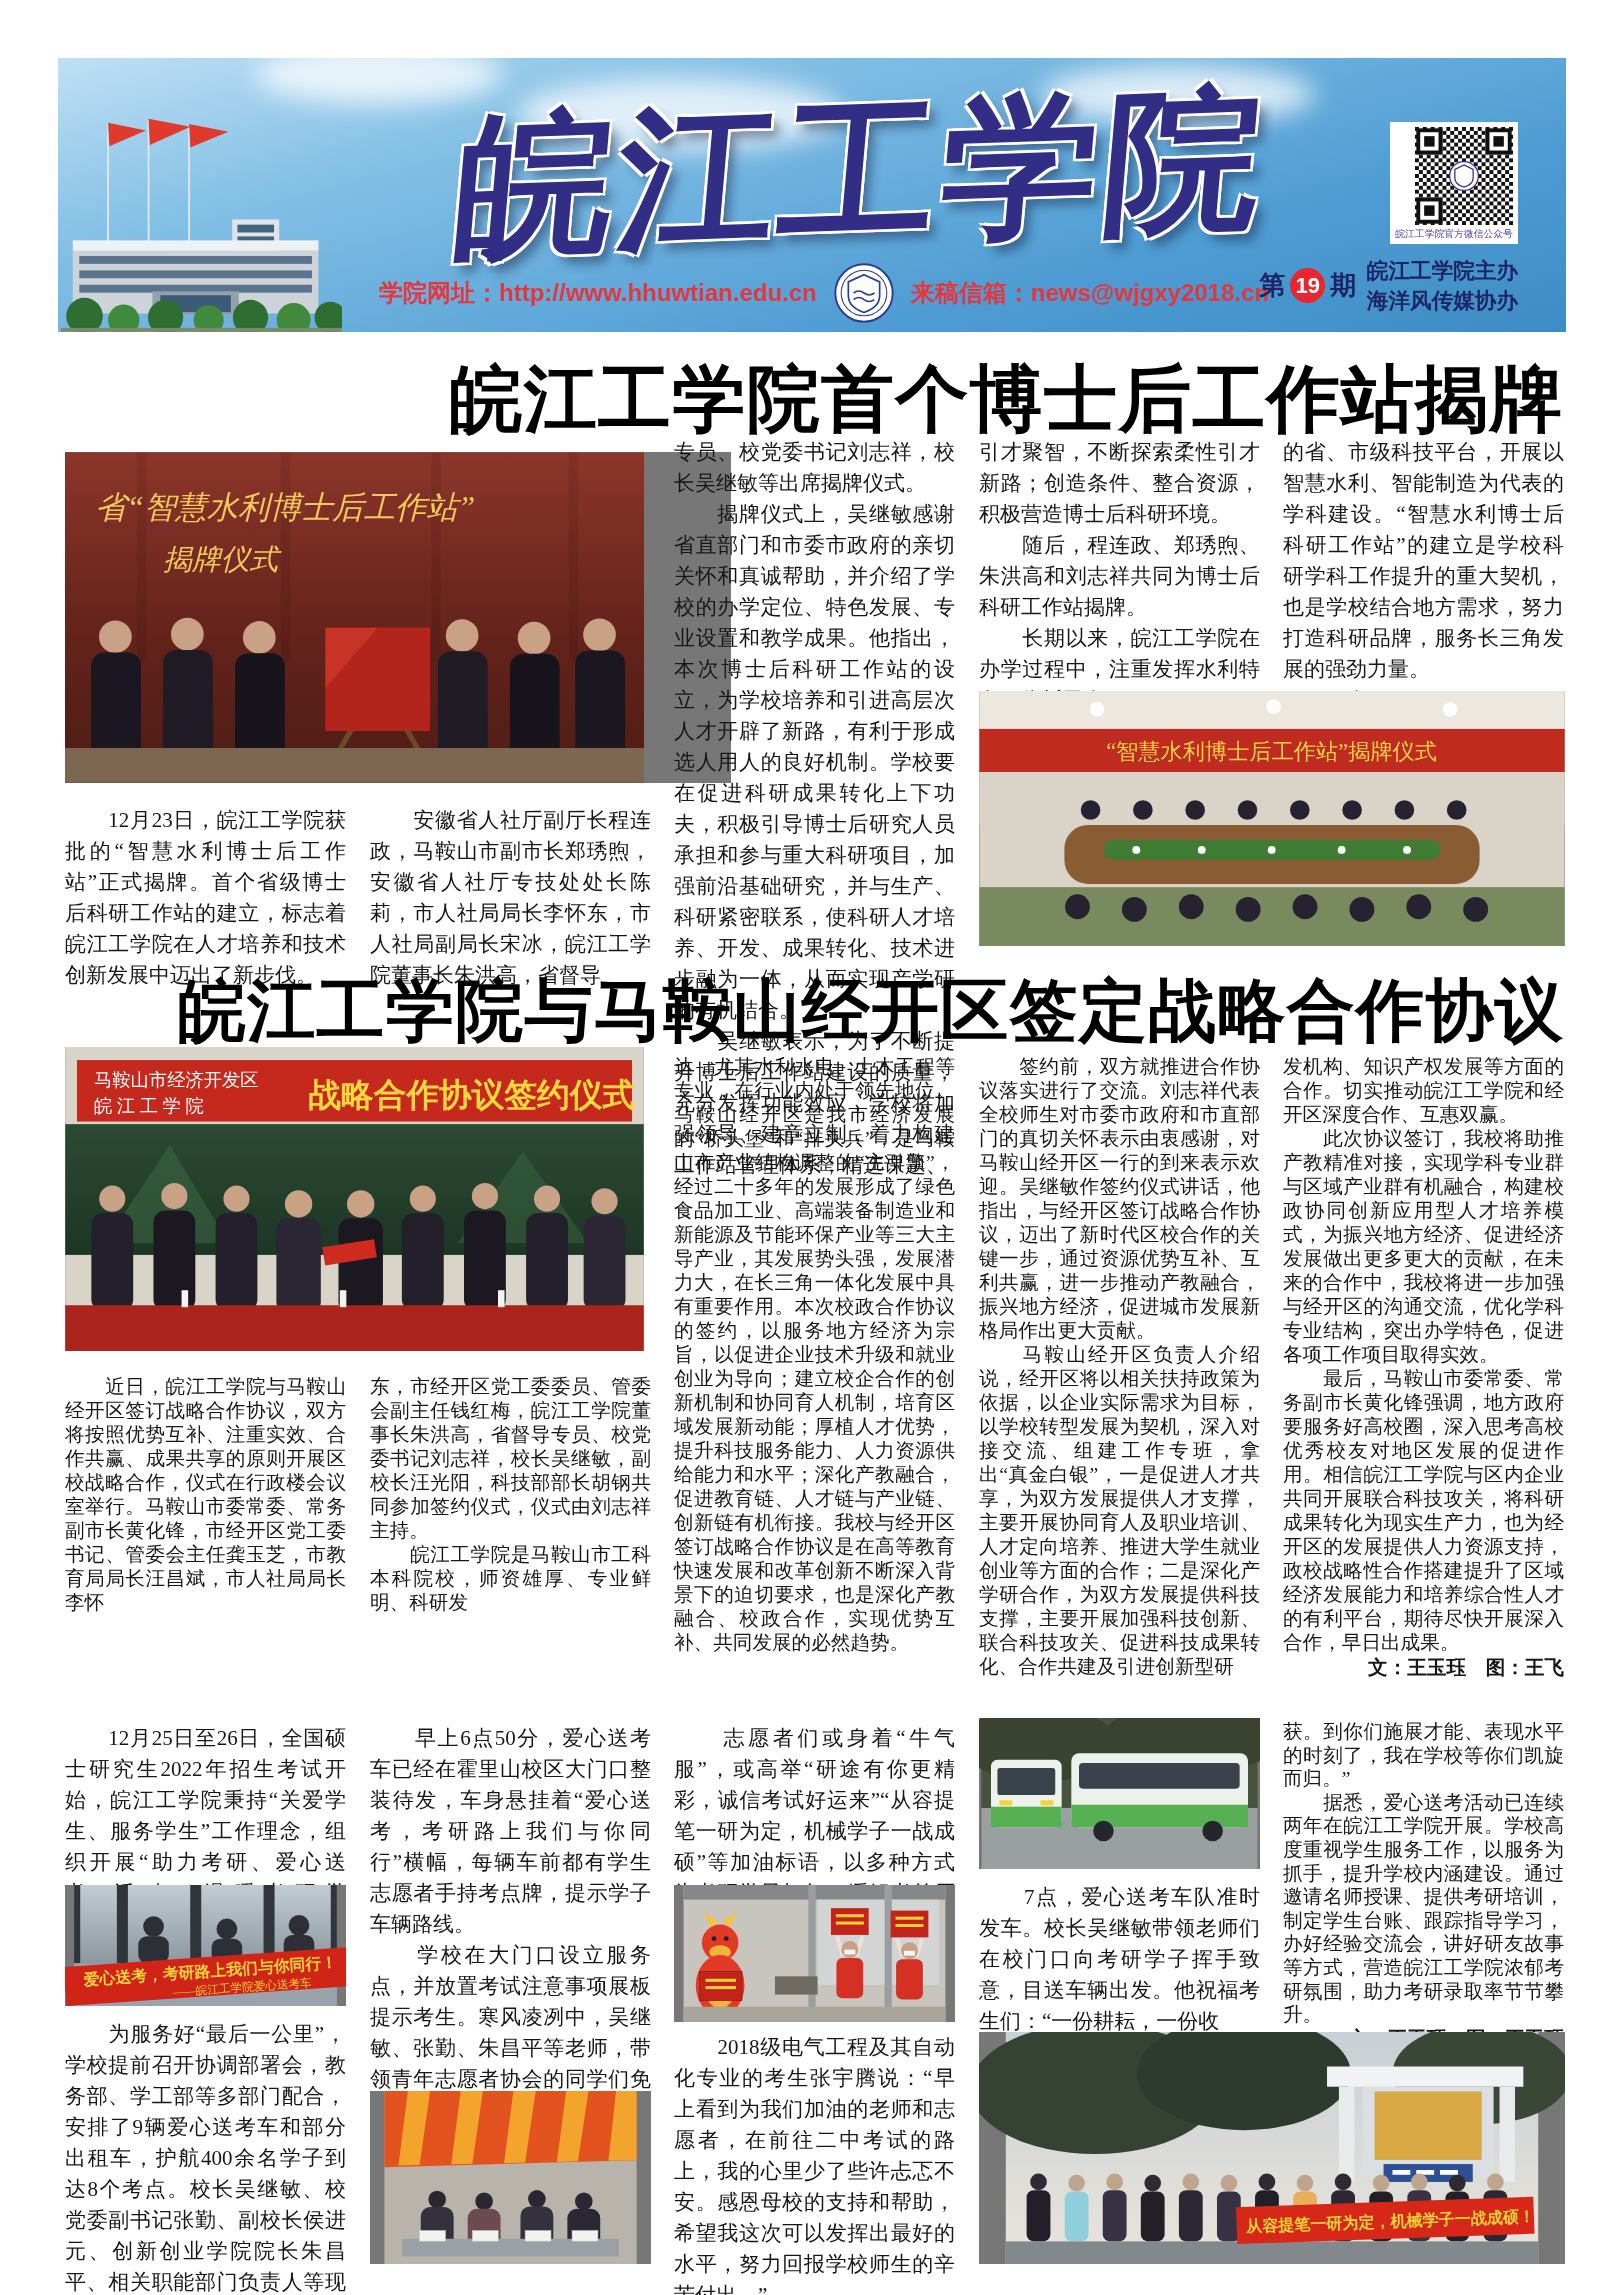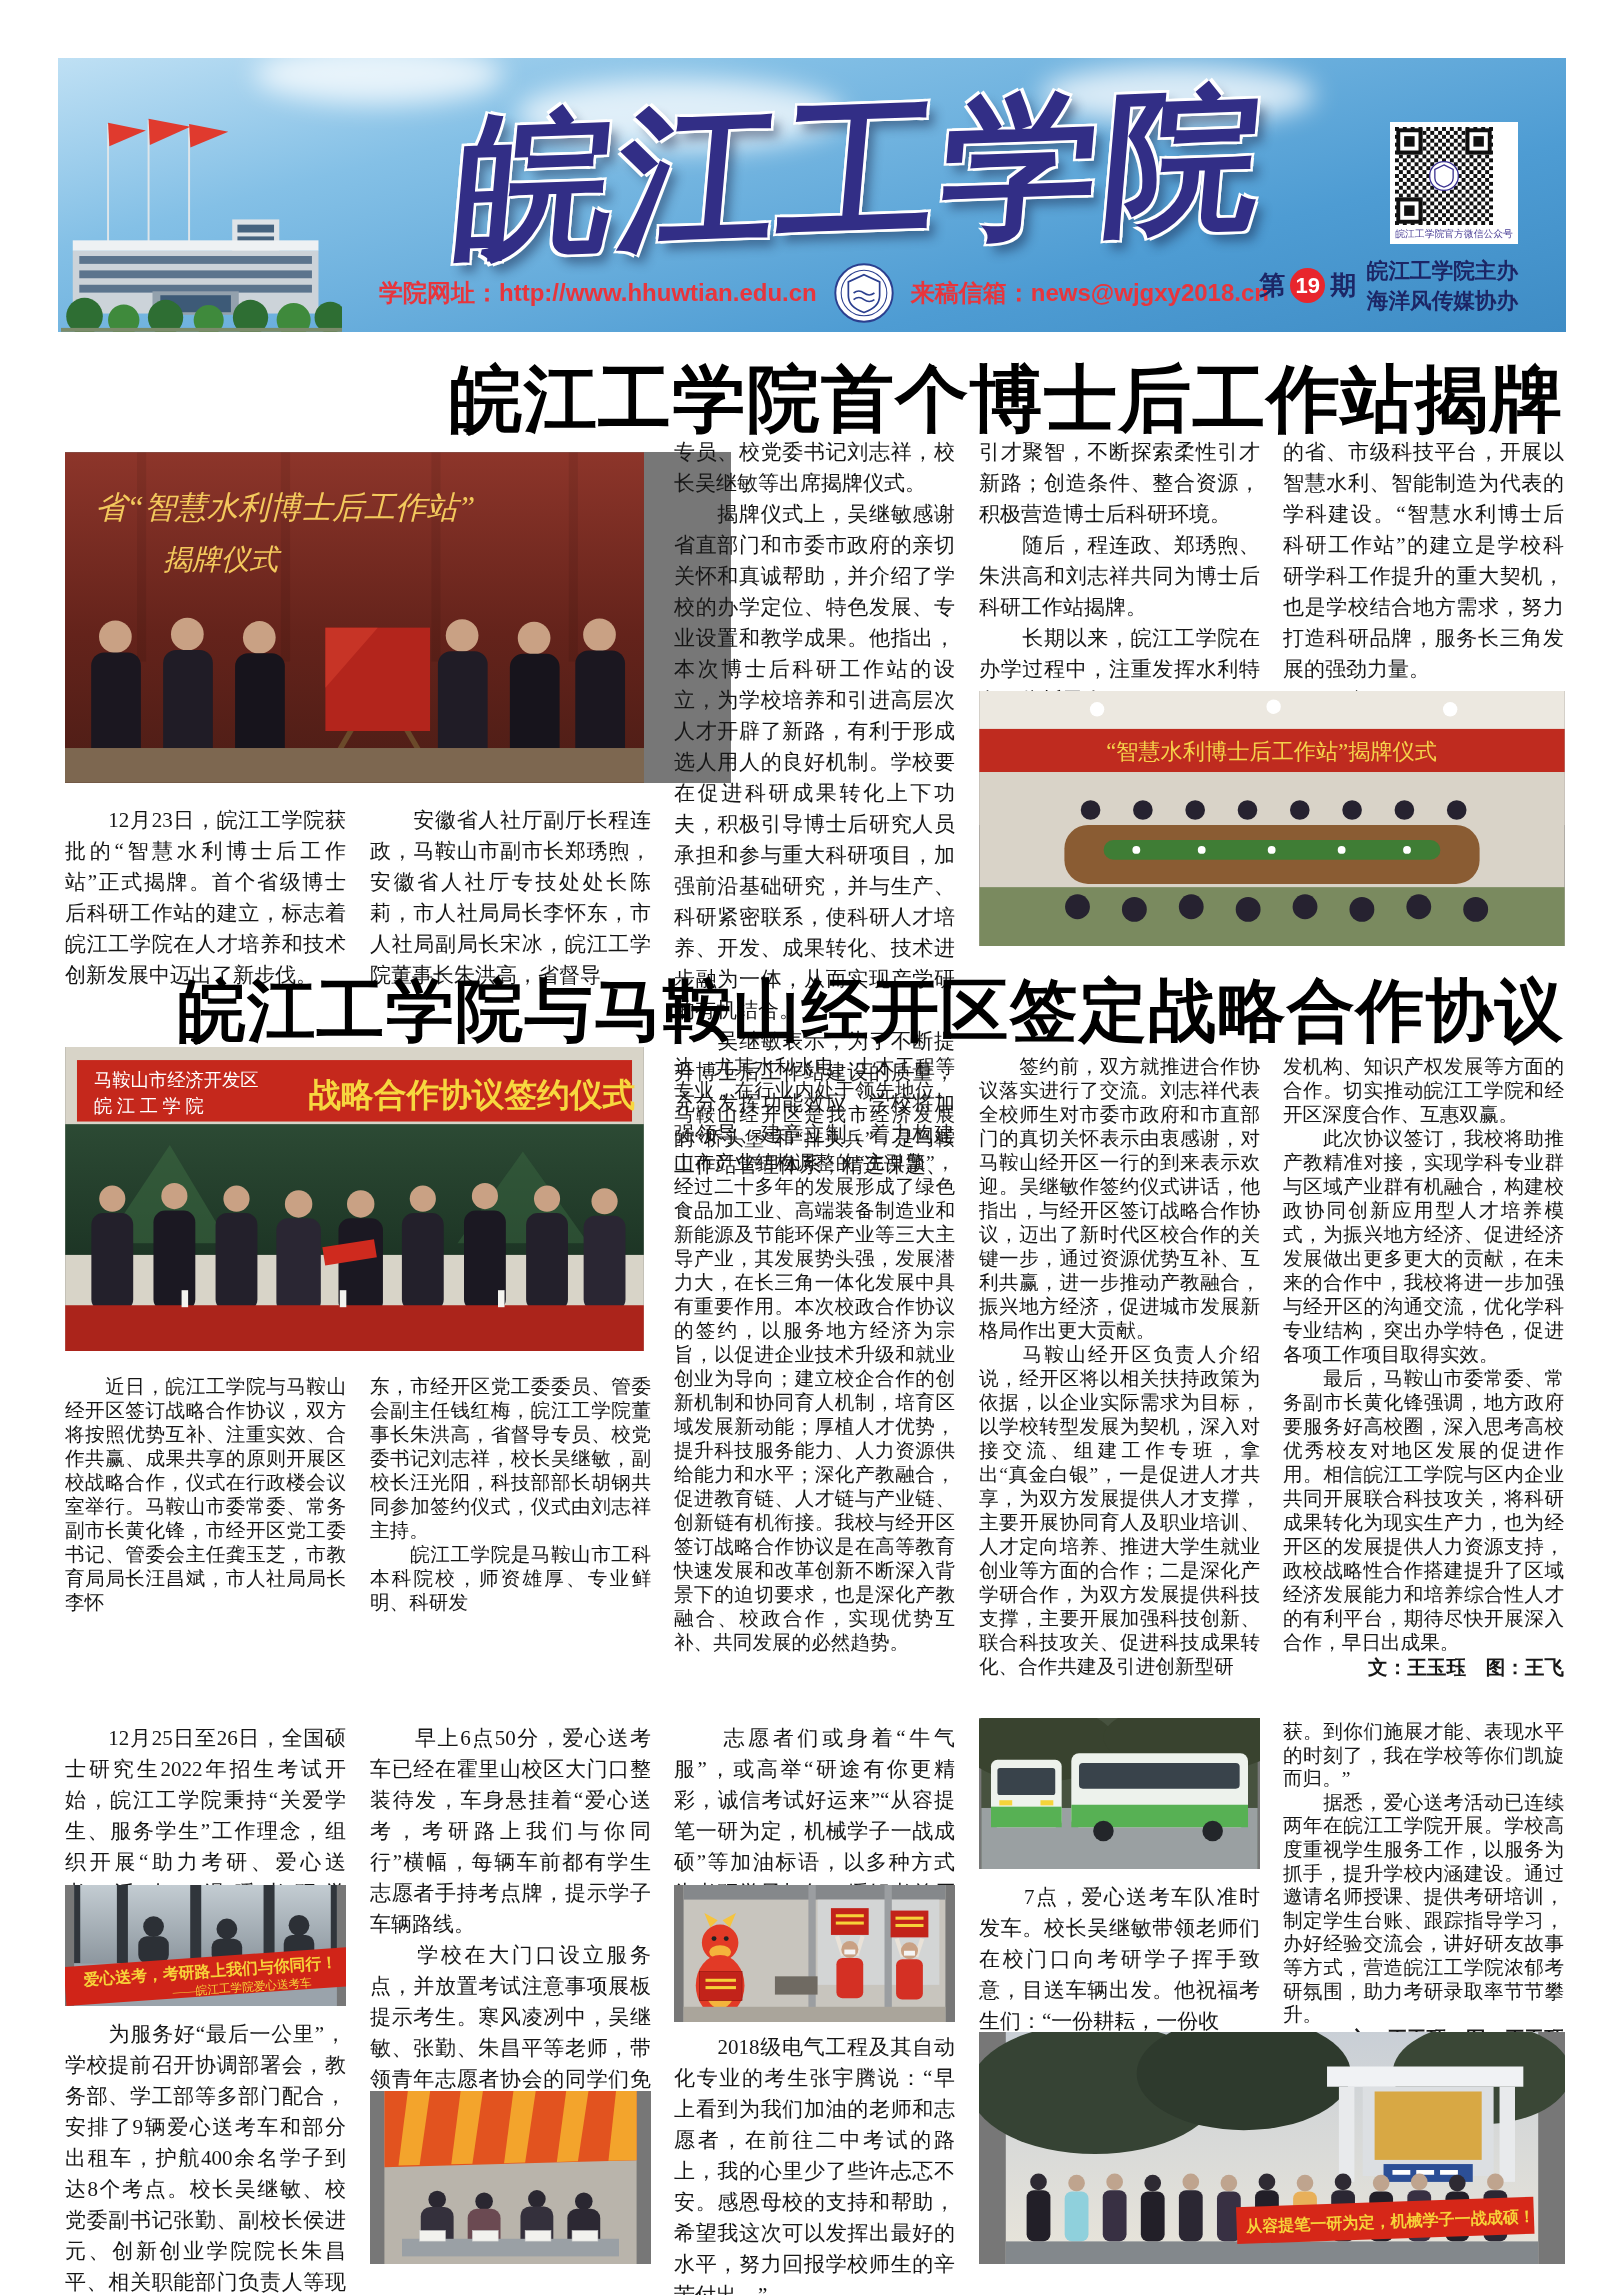--- a/index.html
+++ b/index.html
@@ -13,21 +13,21 @@
   .cloud{position:absolute;background:rgba(255,255,255,.75);border-radius:50%;filter:blur(13px);}
   .mast-building{position:absolute;left:2.6px;bottom:0;}
   .mast-title{position:absolute;left:380px;right:281px;top:10.5px;text-align:center;
         font-family:"DejaVu Serif","Liberation Serif",serif;font-weight:bold;font-size:156px;
         color:#322e86;letter-spacing:5.2px;transform:skewX(-7deg) rotate(-2deg);white-space:nowrap;
         text-shadow:2.6px 2.6px 0 #fff,-2.6px -2.6px 0 #fff,2.6px -2.6px 0 #fff,-2.6px 2.6px 0 #fff,7.9px 9.2px 10.5px rgba(15,25,60,.45);}
   .mast-info{position:absolute;left:308px;bottom:9.2px;width:916px;display:flex;align-items:center;
         justify-content:center;gap:17px;font-family:"Liberation Sans","DejaVu Sans",sans-serif;
         font-weight:700;font-size:24px;color:#e8353c;white-space:nowrap;}
   .mast-right{position:absolute;top:64px;right:48px;display:flex;flex-direction:column;align-items:flex-end;}
-  .qr-box{background:#fff;padding:5.2px 5.2px 1.3px;display:flex;flex-direction:column;align-items:flex-start;}
+  .qr-box{background:#fff;padding:5.2px 5.2px 1.3px;display:flex;flex-direction:column;align-items:flex-end;}
   .qr-caption{font-size:9.8px;color:#4a3f96;margin:2.6px 0 2px;white-space:nowrap;font-family:"Liberation Sans",sans-serif;}
   .issue-host{display:flex;gap:10.5px;margin-top:11.8px;align-items:center;}
   .issue{display:flex;align-items:center;font-size:26px;font-weight:700;color:#1c2666;
          font-family:"Liberation Sans",sans-serif;}
   .issue-badge{width:35px;height:35px;border-radius:50%;background:#e8262d;color:#fff;display:flex;
          align-items:center;justify-content:center;font-size:22px;margin:0 5px;}
   .host{font-size:21.6px;font-weight:700;color:#1c2666;line-height:30px;
         font-family:"Liberation Sans",sans-serif;text-align:left;}
 
   

